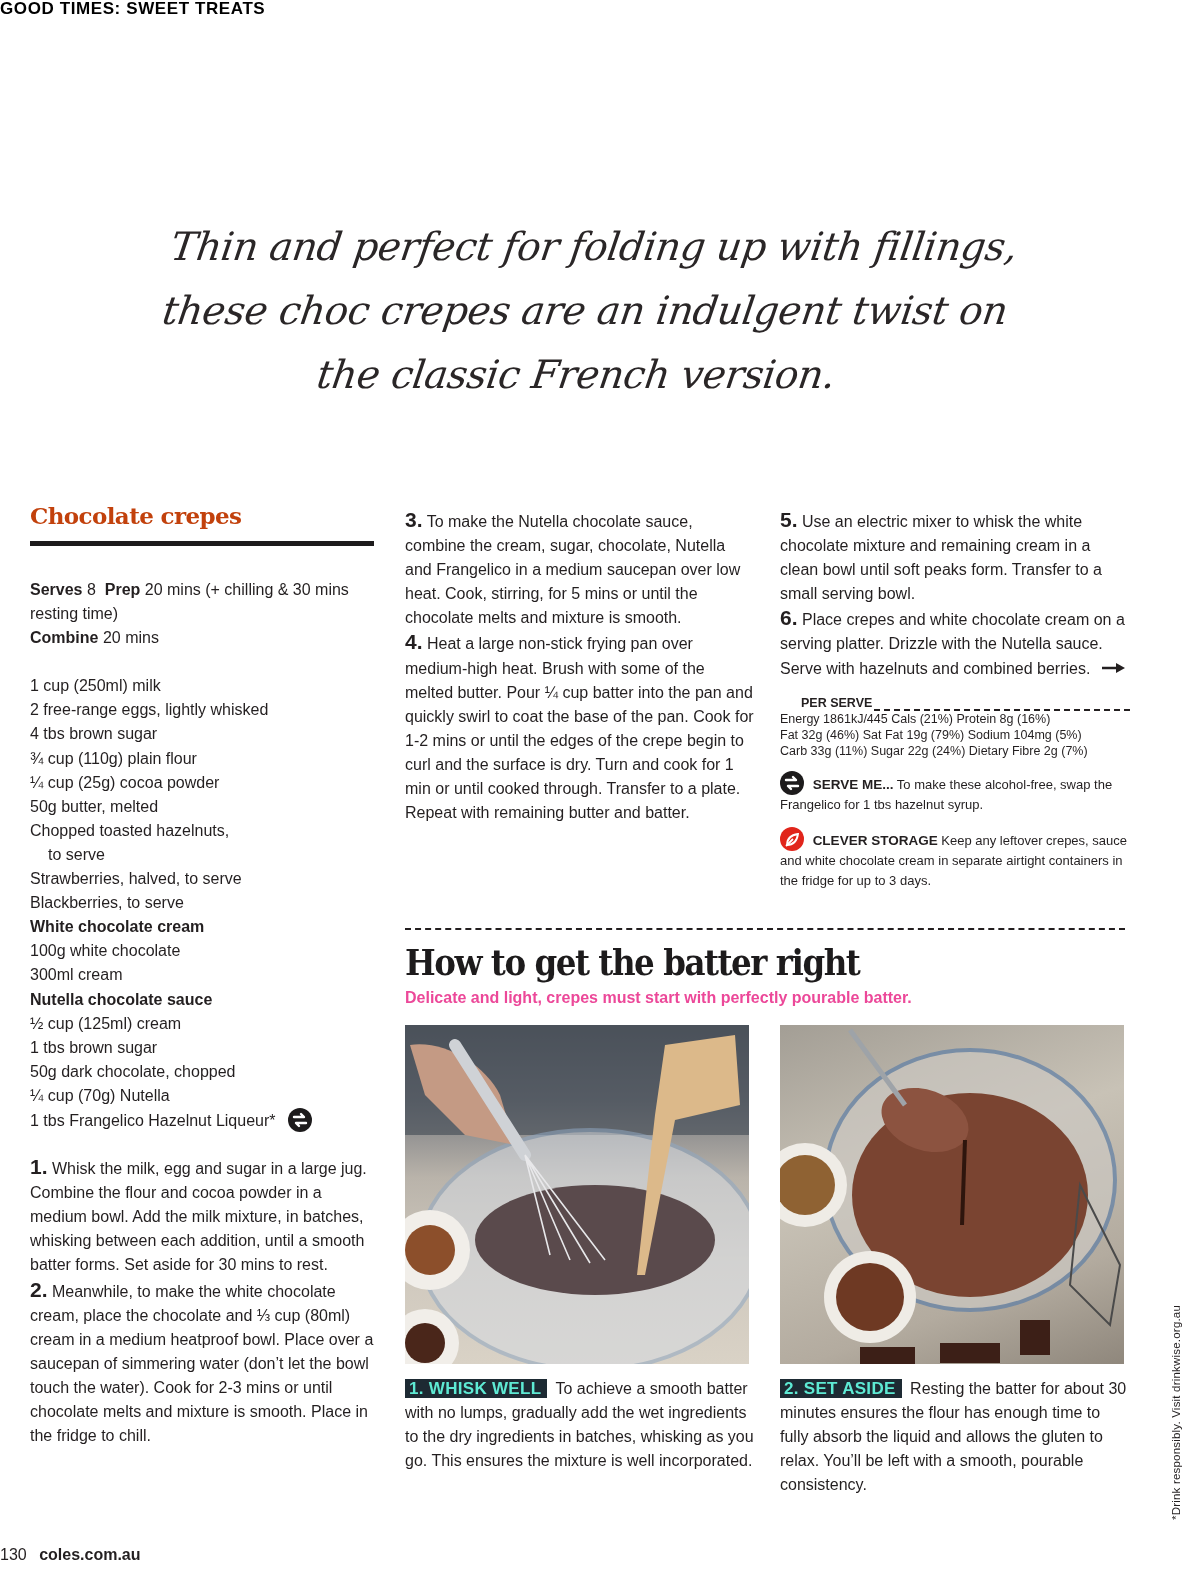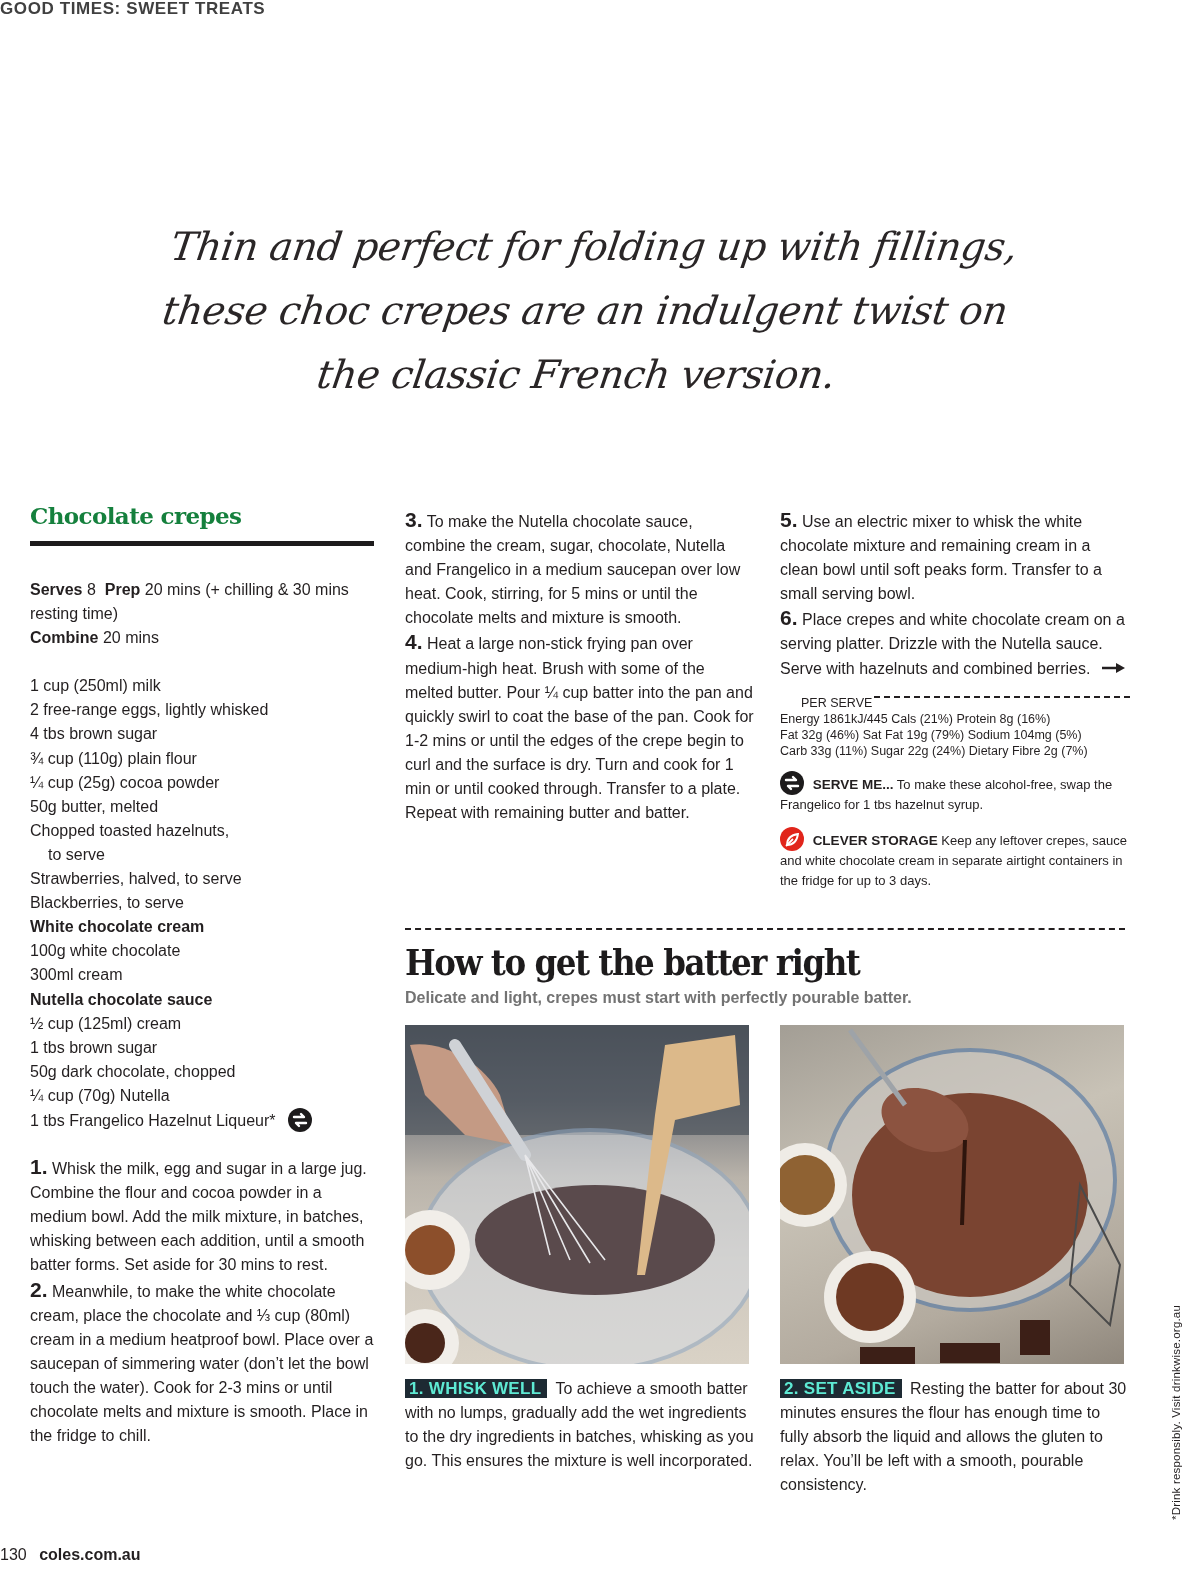--- a/index.html
+++ b/index.html
@@ -1,60 +1,60 @@
 <!DOCTYPE html>
 <html><head>
   <meta charset="utf-8">
   <style>
     * { box-sizing: border-box; margin: 0; padding: 0; }
     html, body { width: 1200px; height: 1584px; background: #ffffff; overflow: hidden; }
     body { position: relative; font-family: "Liberation Sans", sans-serif; color: #231f20; }
 
-    .section-label { position: absolute; left: 0; top: -1px; font-family: "Liberation Sans", sans-serif; font-weight: 700; font-size: 17px; letter-spacing: 0.6px; color: #404040; }
+    .section-label { position: absolute; left: 0; top: -1px; font-family: "Liberation Sans", sans-serif; font-weight: 700; font-size: 17px; letter-spacing: 0.6px; color: #000000; }
 
     .intro-quote { position: absolute; left: 160px; top: 215px; width: 850px; text-align: center;
       font-family: "DejaVu Serif", serif; font-style: italic; font-size: 39px; line-height: 64px; color: #2a2627; letter-spacing: -0.5px; transform: skewX(-8deg); }
 
     .col { position: absolute; font-size: 16px; line-height: 24.1px; color: #231f20; }
     .col1 { left: 30px; top: 503px; width: 346px; }
     .col2 { left: 405px; top: 508px; width: 350px; }
     .col3 { left: 780px; top: 508px; width: 350px; }
 
-    .recipe-title { font-family: "DejaVu Serif", serif; font-weight: 700; font-size: 23px; line-height: 25px; letter-spacing: -0.6px; color: #15803d; }
+    .recipe-title { font-family: "DejaVu Serif", serif; font-weight: 700; font-size: 23px; line-height: 25px; letter-spacing: -0.6px; color: #c2410c; }
     .title-rule { margin-top: 13px; height: 5px; background: #1d1b1c; width: 344px; }
     .meta { margin-top: 32px; }
     .meta b { font-weight: 700; }
     .ingredients { margin-top: 24px; list-style: none; }
     .ingredients li { min-height: 24.1px; }
     .ingredients li.indent { padding-left: 18px; }
     .ingredients li.subhead { font-weight: 700; }
     .swap-inline { display: inline-block; width: 24px; height: 24px; border-radius: 50%; background: #1d1b1c; vertical-align: -6px; margin-left: 8px; position: relative; }
     .swap-inline svg, .badge-icon svg { position: absolute; left: 0; top: 0; }
 
     .method { margin-top: 22px; }
     .step { }
     .step-num { font-weight: 700; font-size: 21px; }
 
     .arrow-icon { display: inline-block; width: 26px; height: 12px; vertical-align: 0px; margin-left: 6px; position: relative; }
 
     .nutrition { margin-top: 14px; font-size: 12.5px; line-height: 16px; }
-    .nut-head { display: flex; align-items: flex-start; font-weight: 400; padding-left: 21px; }
+    .nut-head { display: flex; align-items: flex-end; font-weight: 700; padding-left: 21px; }
     .nut-head .dash { flex: 1; border-top: 2px dashed #231f20; margin-left: 2px; height: 0; margin-top: 1px; }
     .nutrition b { font-weight: 400; }
 
     .tip { margin-top: 12px; font-size: 13px; line-height: 20px; }
     .badge-icon { display: inline-block; width: 24px; height: 24px; border-radius: 50%; position: relative; vertical-align: -6px; margin-right: 5px; }
     .badge-icon.dark { background: #1d1b1c; }
     .badge-icon.red { background: #e1251b; }
     .tip b { font-weight: 700; font-size: 13.5px; }
 
     .dashed-divider { position: absolute; left: 405px; top: 928px; width: 720px; border-top: 2px dashed #231f20; }
 
     .batter-heading { position: absolute; left: 405px; top: 942px; font-family: "DejaVu Serif", serif; font-weight: 700; font-size: 35px; letter-spacing: -1.6px; color: #1d1b1c; transform: scaleX(0.93); transform-origin: left; }
-    .batter-sub { position: absolute; left: 405px; top: 989px; font-size: 16px; font-weight: 700; color: #737373; }
+    .batter-sub { position: absolute; left: 405px; top: 989px; font-size: 16px; font-weight: 700; color: #ec4899; }
 
     .photo { position: absolute; top: 1025px; width: 344px; height: 339px; overflow: hidden; }
     .photo1 { left: 405px; background: linear-gradient(180deg, #5b5f66 0%, #777a80 22%, #b9b3aa 45%, #cfc8bd 70%, #d9d2c6 100%); }
     .photo2 { left: 780px; background: linear-gradient(160deg, #a39e95 0%, #c8c2b6 40%, #b3ab9f 75%, #8f877c 100%); }
 
     .caption { position: absolute; top: 1377px; width: 350px; font-size: 16px; line-height: 24.1px; color: #231f20; }
     .caption1 { left: 405px; }
     .caption2 { left: 780px; }
     .cap-label { background: #1d2a33; color: #5eead4; font-weight: 700; font-size: 17px; padding: 0 6px 0 4px; margin-right: 4px; letter-spacing: 0.3px; }
 

